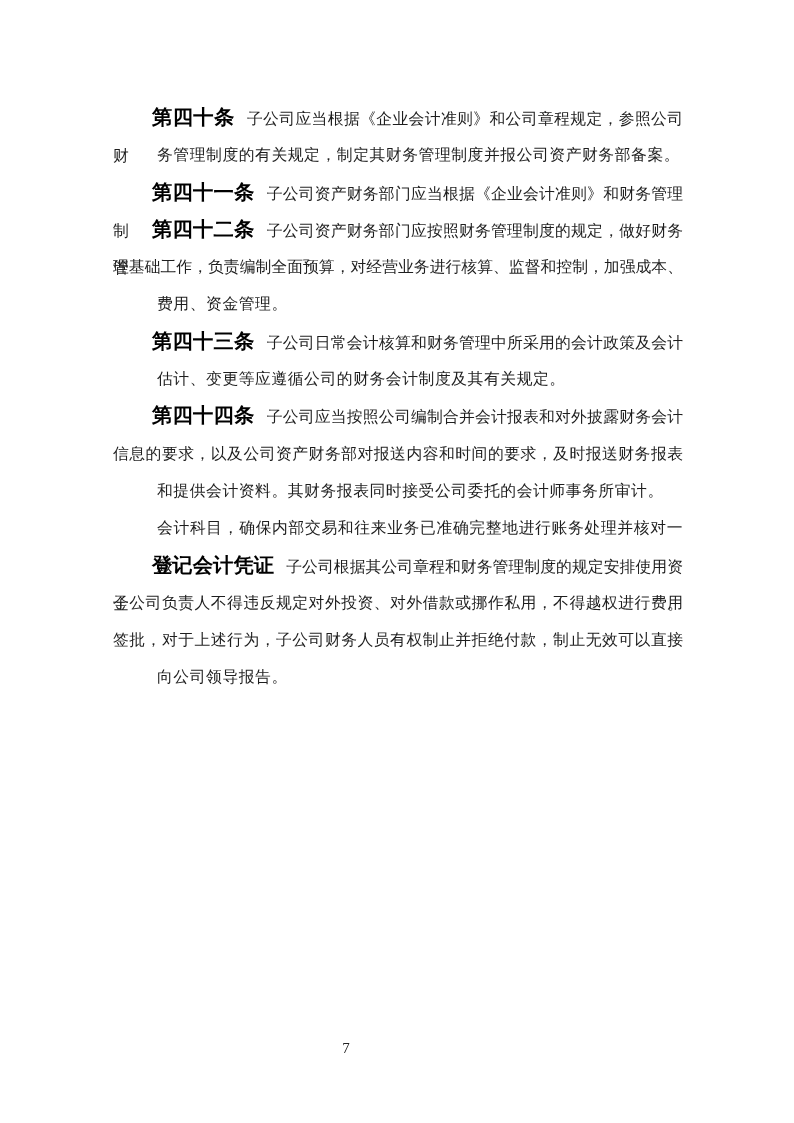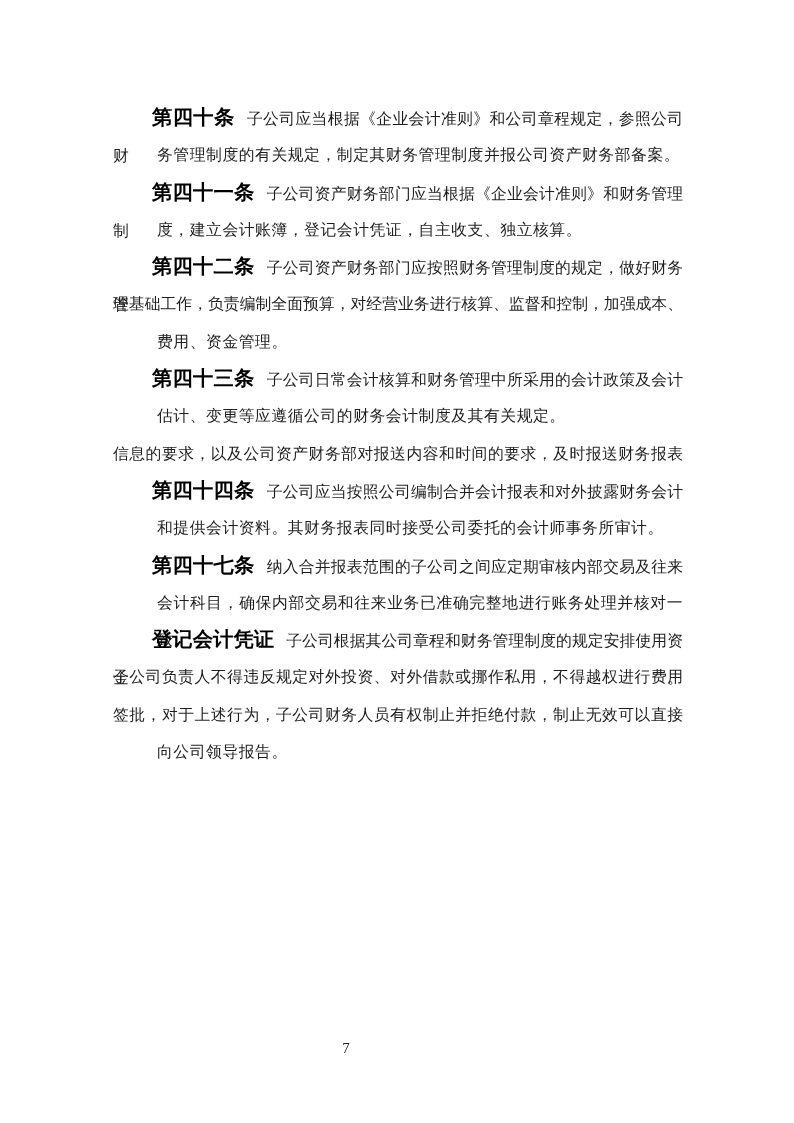--- a/index.html
+++ b/index.html
@@ -77,38 +77,36 @@
 <body>
 
 <div class="page">
   <div class="doc-body">
       <div class="para">
         <div class="line first just"><span class="art-num">第四十条</span><span class="gap"></span><span class="line-text">子公司应当根据《企业会计准则》和公司章程规定，参照公司财</span></div>
         <div class="line"><span class="line-text">务管理制度的有关规定，制定其财务管理制度并报公司资产财务部备案。</span></div>
       </div>
       <div class="para">
         <div class="line first just"><span class="art-num">第四十一条</span><span class="gap"></span><span class="line-text">子公司资产财务部门应当根据《企业会计准则》和财务管理制</span></div>
-        <div class="line"><span class="line-text">度，建立会计账簿，登记会计凭证，自主收支、独立核算。</span></div>
       </div>
       <div class="para">
         <div class="line first just"><span class="art-num">第四十二条</span><span class="gap"></span><span class="line-text">子公司资产财务部门应按照财务管理制度的规定，做好财务管</span></div>
         <div class="line just"><span class="line-text">理基础工作，负责编制全面预算，对经营业务进行核算、监督和控制，加强成本、</span></div>
         <div class="line"><span class="line-text">费用、资金管理。</span></div>
       </div>
       <div class="para">
         <div class="line first just"><span class="art-num">第四十三条</span><span class="gap"></span><span class="line-text">子公司日常会计核算和财务管理中所采用的会计政策及会计</span></div>
         <div class="line"><span class="line-text">估计、变更等应遵循公司的财务会计制度及其有关规定。</span></div>
       </div>
       <div class="para">
+        <div class="line first just"><span class="art-num">第四十四条</span><span class="gap"></span><span class="line-text">子公司应当按照公司编制合并会计报表和对外披露财务会计</span></div>
         <div class="line just"><span class="line-text">信息的要求，以及公司资产财务部对报送内容和时间的要求，及时报送财务报表</span></div>
-        <div class="line first just"><span class="art-num">第四十四条</span><span class="gap"></span><span class="line-text">子公司应当按照公司编制合并会计报表和对外披露财务会计</span></div>
         <div class="line"><span class="line-text">和提供会计资料。其财务报表同时接受公司委托的会计师事务所审计。</span></div>
       </div>
       <div class="para">
-        <div class="line first just"><span class="art-num">第四十七条</span><span class="gap"></span><span class="line-text">纳入合并报表范围的子公司之间应定期审核内部交易及往来</span></div>
         <div class="line"><span class="line-text">会计科目，确保内部交易和往来业务已准确完整地进行账务处理并核对一致。</span></div>
       </div>
       <div class="para">
         <div class="line first just"><span class="art-num">登记会计凭证</span><span class="gap"></span><span class="line-text">子公司根据其公司章程和财务管理制度的规定安排使用资金。</span></div>
         <div class="line just"><span class="line-text">子公司负责人不得违反规定对外投资、对外借款或挪作私用，不得越权进行费用</span></div>
         <div class="line just"><span class="line-text">签批，对于上述行为，子公司财务人员有权制止并拒绝付款，制止无效可以直接</span></div>
         <div class="line"><span class="line-text">向公司领导报告。</span></div>
       </div>
     </div>
   <div class="page-number">7</div>

